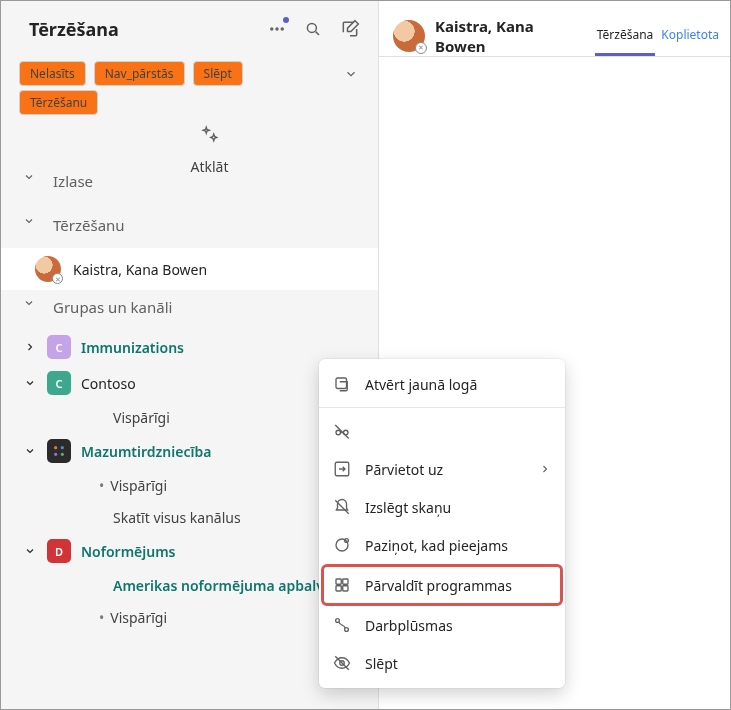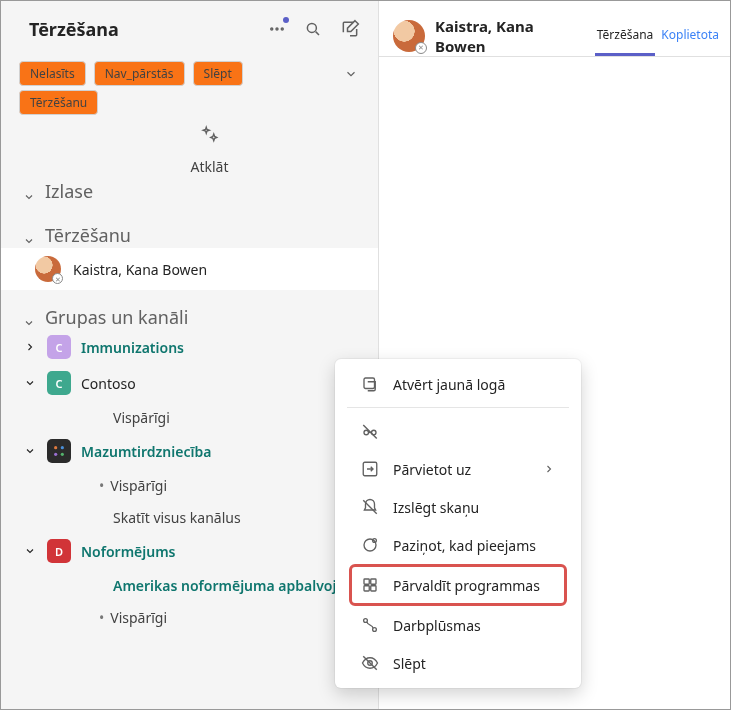--- a/index.html
+++ b/index.html
@@ -76,25 +76,25 @@
     align-items: center;
     gap: 14px;
     height: 36px;
     padding-left: 40px;
     color: #424242;
     flex-direction: column;
   }
   .nav-item .icon { width: 18px; }
   .section-header {
     display: flex;
-    align-items: flex-end;
-    gap: 8px;
+    align-items: flex-start;
+    gap: 16px;
     height: 32px;
     padding-left: 22px;
-    font-size: 18px;
+    font-size: 15px;
     color: #616161;
   }
   .section-header .chev { width: 14px; display:inline-flex; }
   .conv-item {
     display: flex;
     align-items: center;
     height: 44px;
     padding-left: 34px;
     gap: 12px;
     background: #fff;
@@ -172,27 +172,27 @@
   .rp-avatar .presence { position:absolute; right:-2px; bottom:-2px; width:12px;height:12px;border-radius:50%;background:#fff;border:1px solid #8a8a8a; display:flex;align-items:center;justify-content:center;}
   .rp-avatar .presence::after{content:"✕"; font-size:7px;color:#8a8a8a;line-height:1;}
   .rp-name { font-weight:700; font-size:15px; }
   .rp-tabs { display:flex; gap:4px; margin-left:4px; align-self:stretch; align-items:flex-end;}
   .rp-tab { font-size:12px; color:#3b82f6; padding: 0 2px 10px 2px; border-bottom: 3px solid transparent; }
   .rp-tab.active { border-bottom-color:#5b5fc7; color:#242424; }
 
   
   .context-menu {
     position: absolute;
-    left: 334px;
+    left: 318px;
     top: 358px;
     width: 246px;
     background: #fff;
     border-radius: 6px;
     box-shadow: 0 6px 18px rgba(0,0,0,0.18), 0 0 0 1px rgba(0,0,0,0.04);
-    padding: 6px 12px;
+    padding: 6px 0;
     z-index: 50;
   }
   .cm-item {
     display:flex; align-items:center;
     height: 38px;
     padding: 0 14px;
     gap: 14px;
     color:#242424;
     font-size: 14px;
     position: relative;

